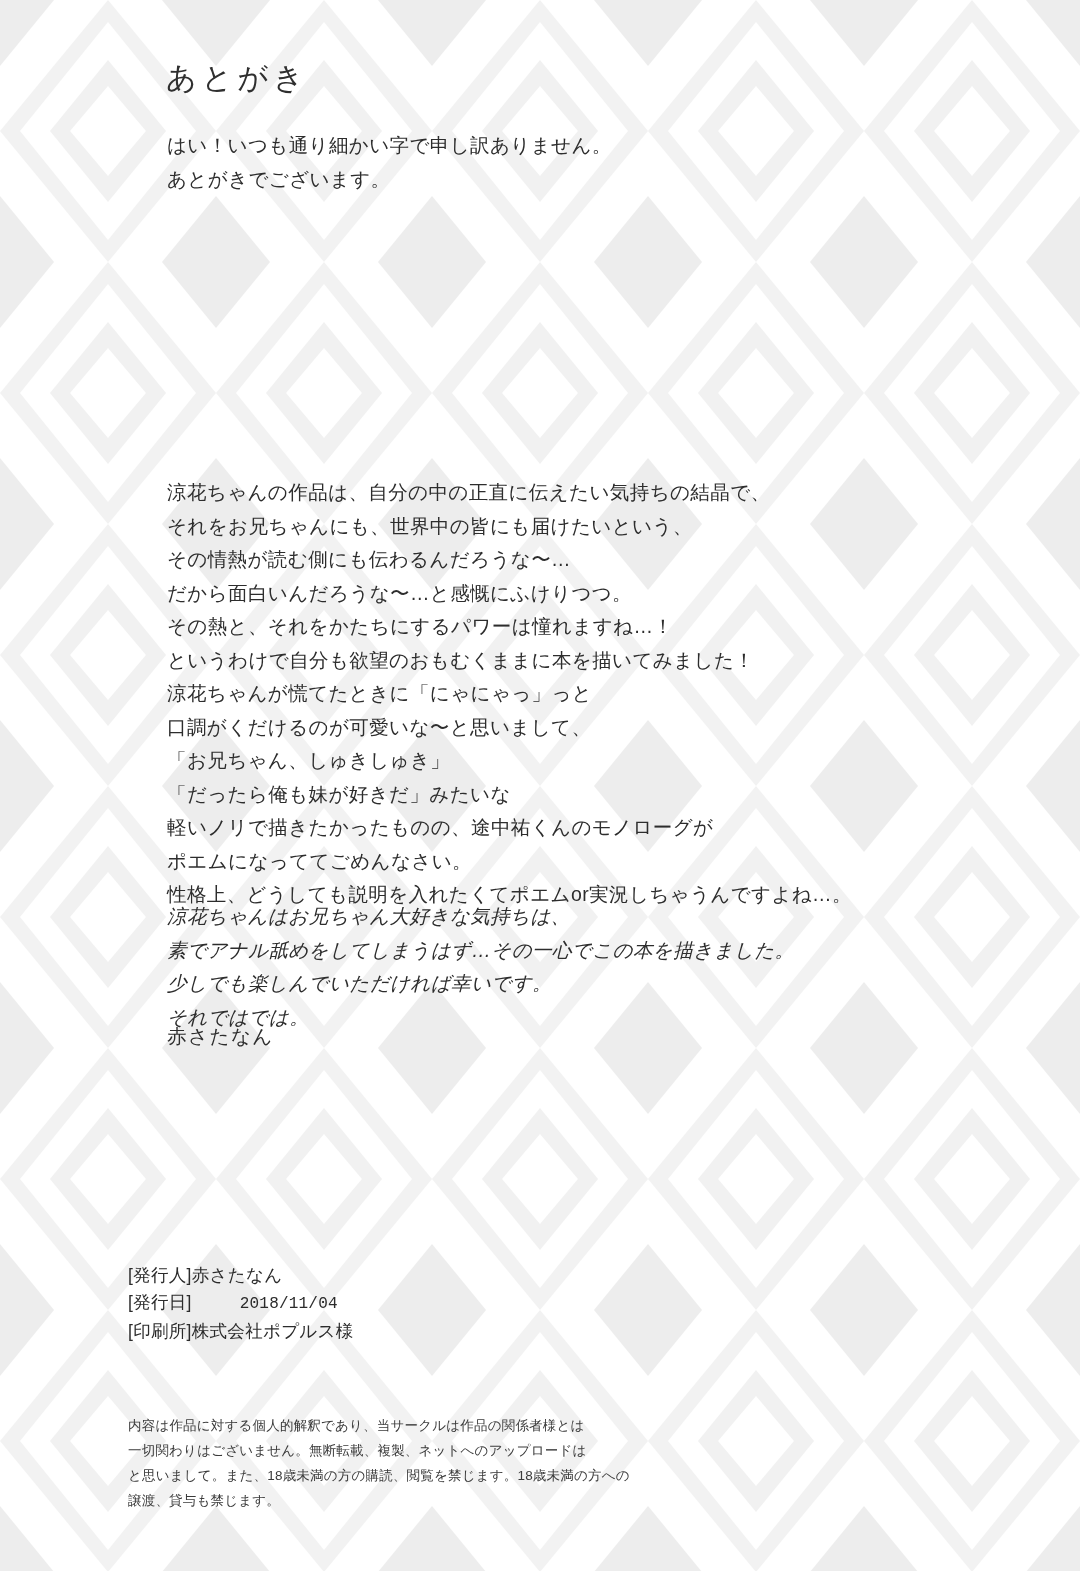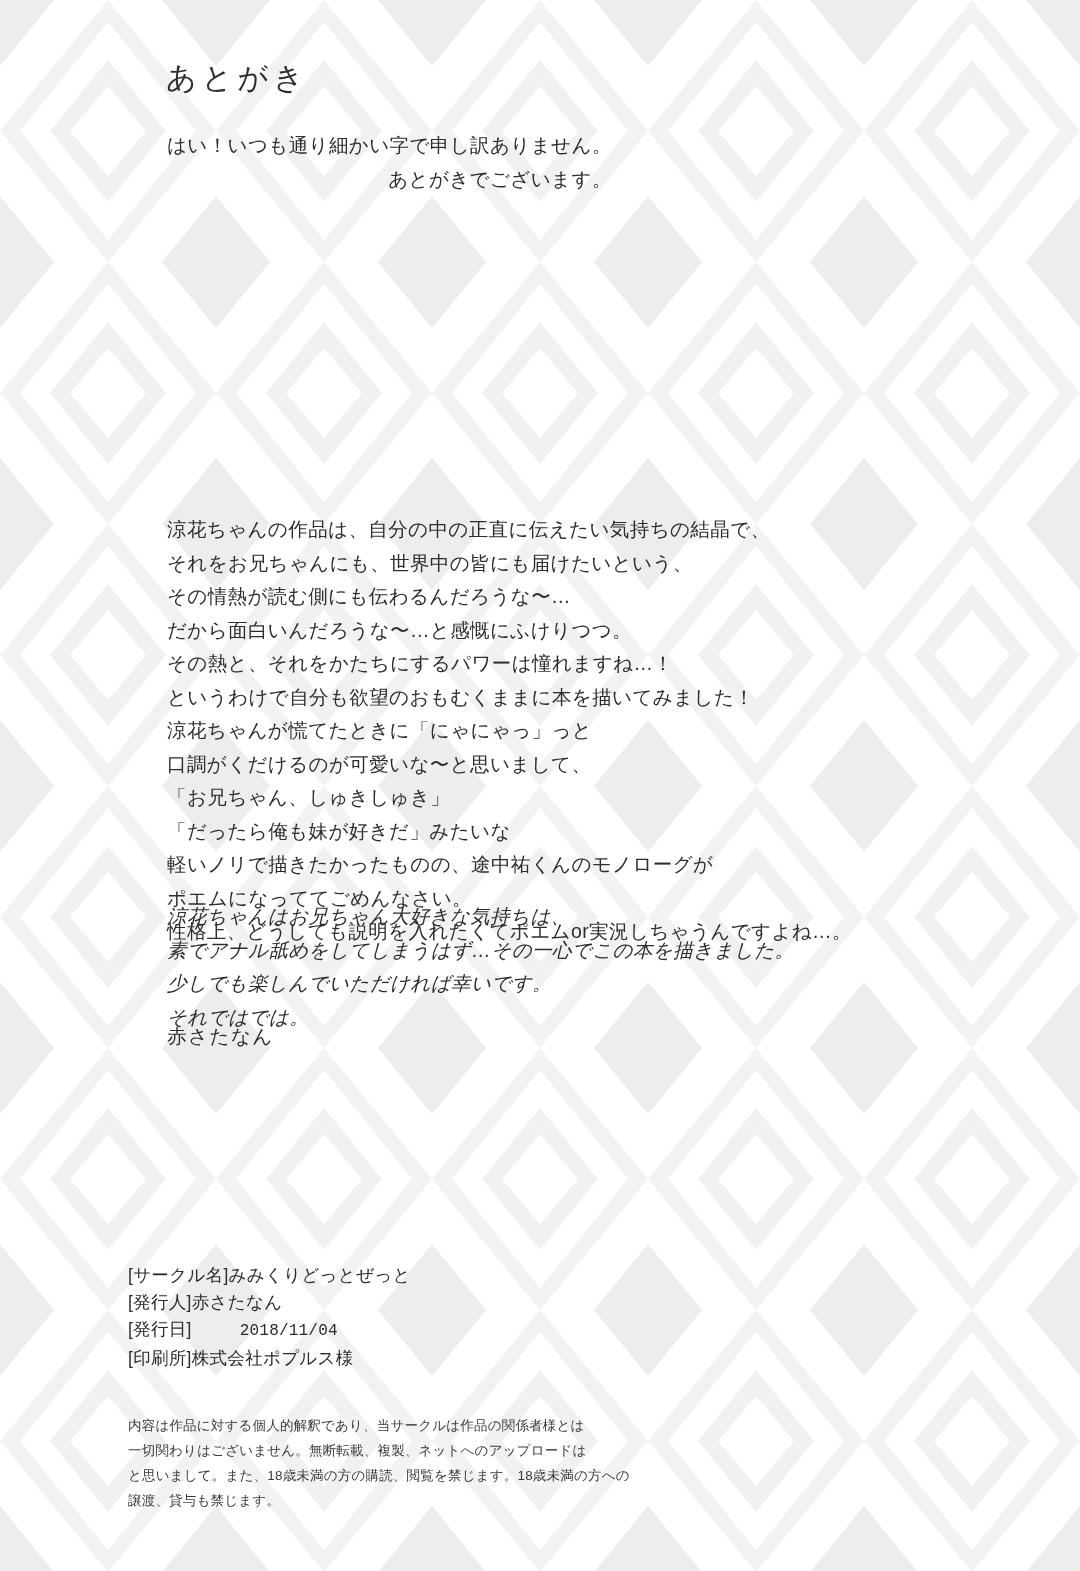--- a/index.html
+++ b/index.html
@@ -47,23 +47,23 @@
 
   .body-block {
     position: absolute;
     left: 167px;
     font-size: 19.5px;
     line-height: 33.5px;
     color: #2d2d2d;
     letter-spacing: 0.4px;
     white-space: pre-line;
   }
-  #para-1 { top: 129px; text-align: right; }
+  #para-1 { top: 129px; }
   #para-2 { top: 211px; }
-  #para-3 { top: 513px; }
+  #para-3 { top: 476px; }
   #para-4 { top: 900px; font-style: italic; }
   #signature {
     position: absolute;
     left: 167px;
     top: 1020px;
     font-size: 19.5px;
     line-height: 33.5px;
     letter-spacing: 1.5px;
     color: #2d2d2d;
   }
@@ -138,21 +138,20 @@
 軽いノリで描きたかったものの、途中祐くんのモノローグが
 ポエムになっててごめんなさい。
 性格上、どうしても説明を入れたくてポエムor実況しちゃうんですよね…。</div>
   <div class="body-block" id="para-4">涼花ちゃんはお兄ちゃん大好きな気持ちは、
 素でアナル舐めをしてしまうはず…その一心でこの本を描きました。
 少しでも楽しんでいただければ幸いです。
 それではでは。</div>
   <div id="signature">赤さたなん</div>
 
   <div class="colophon">
-    <div><span>[サークル名]</span><span>みみくりどっとぜっと</span></div>
     <div><span>[発行人]</span><span>赤さたなん</span></div>
     <div><span>[発行日]</span><span class="mono-val">2018/11/04</span></div>
     <div><span>[印刷所]</span><span>株式会社ポプルス様</span></div>
   </div>
 
   <div class="notice">内容は作品に対する個人的解釈であり、当サークルは作品の関係者様とは
 一切関わりはございません。無断転載、複製、ネットへのアップロードは
 と思いまして。また、18歳未満の方の購読、閲覧を禁じます。18歳未満の方への
 譲渡、貸与も禁じます。</div>
 

